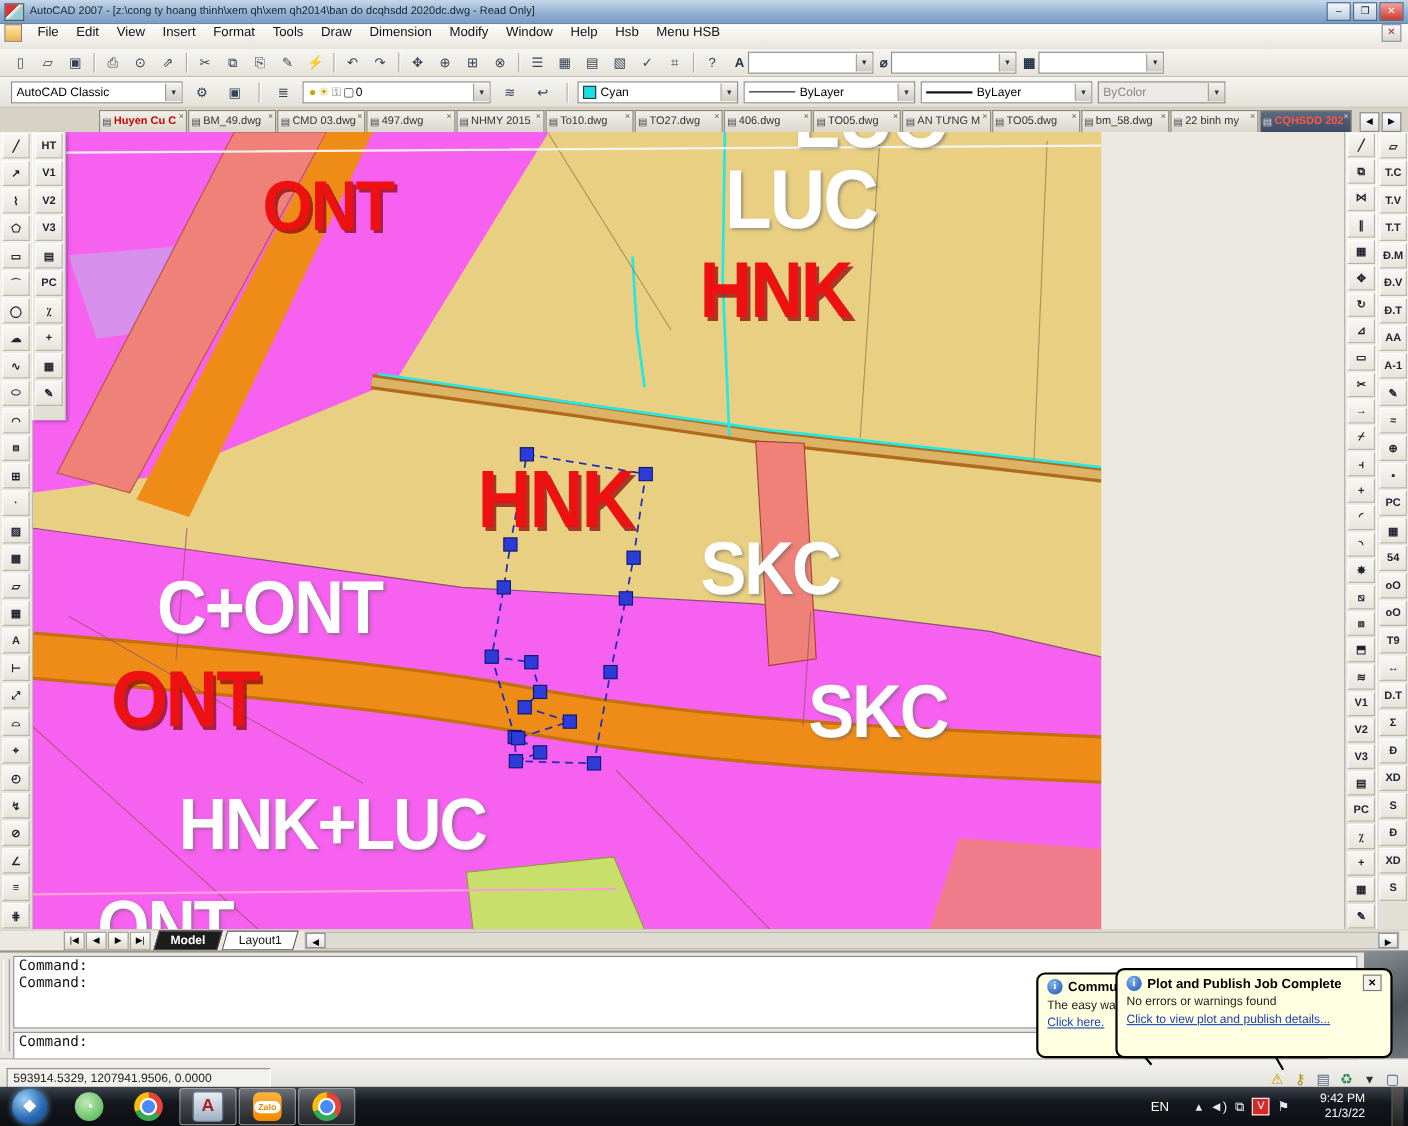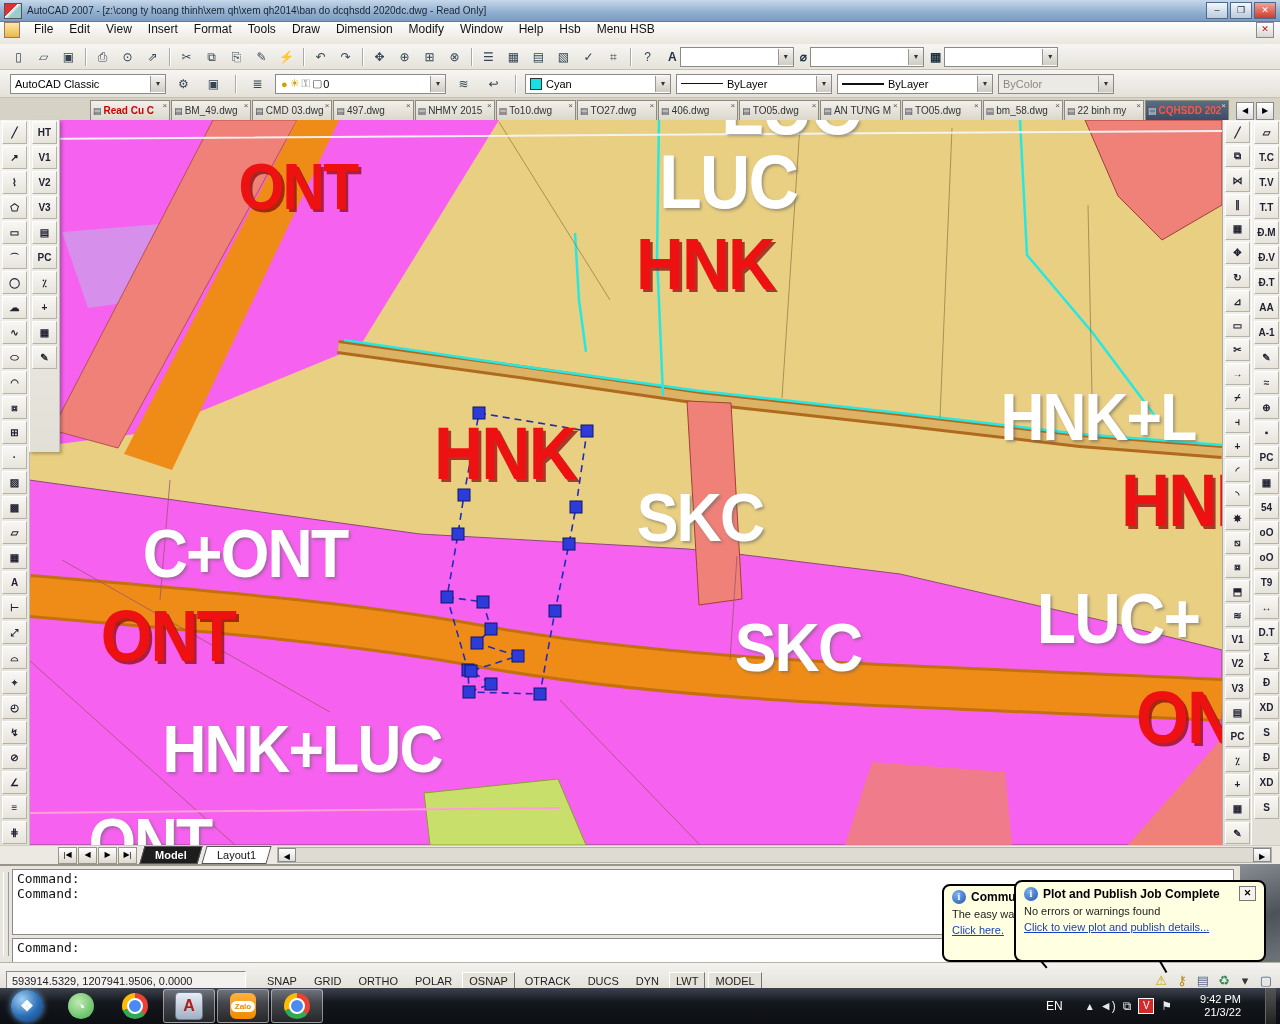--- a/index.html
+++ b/index.html
@@ -42,26 +42,26 @@
   .ftab.red .ftl{color:#c00;font-weight:bold;}
   .ftab.on{background:linear-gradient(#5d6c85,#3c4a63);}
   .ftab.on .ftl{color:#ff5540;font-weight:bold;}
   .ftab.on .fti,.ftab.on .ftx{color:#ddd;}
   .ftarrows{display:flex;gap:2px;margin:0 6px;}
   .ftarr{width:16px;height:16px;border:1px solid #888;background:linear-gradient(#fff,#ddd);font-size:8px;text-align:center;line-height:15px;}
   
   #workarea{position:absolute;left:0;top:120px;width:100%;height:725px;background:#ece9e2;}
   .scol{position:absolute;top:0;width:29px;display:flex;flex-direction:column;align-items:center;background:linear-gradient(#f4f3ef,#e2dfd6);border-right:1px solid #bbb;}
   #lcolA{left:0;height:725px;}
-  #lcolB{left:29px;height:332px;border-left:1px solid #fff;box-shadow:2px 2px 3px rgba(0,0,0,.25);}
+  #lcolB{left:29px;height:262px;border-left:1px solid #fff;box-shadow:2px 2px 3px rgba(0,0,0,.25);}
   #rcolC{left:1222px;height:725px;border-left:1px solid #aaa;}
   #rcolD{left:1251px;height:725px;border-left:1px solid #fff;}
   .sbtn{width:25px;height:23px;margin:1px 0;border:1px solid #d6d3c9;border-color:#fff #b5b2a8 #b5b2a8 #fff;background:linear-gradient(#f8f7f4,#e7e4db);font-size:10px;font-weight:bold;color:#223;padding:0;text-align:center;overflow:hidden;}
   
-  #canvas{position:absolute;left:29px;top:0;width:1193px;height:725px;overflow:hidden;background:#e9cf82;}
+  #canvas{position:absolute;left:29px;top:0;width:972px;height:725px;overflow:hidden;background:#e9cf82;}
   #mapsvg{position:absolute;left:0;top:0;}
   #labels{position:absolute;left:0;top:0;width:100%;height:100%;}
   .ml{position:absolute;transform:translate(-50%,-55%) scaleX(.92);font-weight:bold;white-space:nowrap;letter-spacing:-2px;line-height:1;}
   .ml.red{color:var(--red_label);text-shadow:3px 3px 0 rgba(140,10,10,.75);}
   .ml.white{color:var(--white_label);text-shadow:2px 2px 3px rgba(100,100,100,.55);}
   .selline{fill:none;stroke:var(--dash);stroke-width:1.6;stroke-dasharray:7 5;}
   .grip{fill:var(--grip);stroke:#0b1670;stroke-width:1;}
   
   #modelrow{position:absolute;left:0;top:845px;width:100%;height:19px;background:#ece9e2;display:flex;align-items:center;padding-left:58px;box-sizing:border-box;border-top:1px solid #cfccc2;}
   .mnav{width:17px;height:15px;border:1px solid #9a9689;background:linear-gradient(#fff,#ddd9cf);font-size:8px;text-align:center;line-height:14px;margin-right:1px;}
@@ -230,21 +230,21 @@
     <span class="dd dis" style="width:110px">
       <span class="ddval">ByColor</span>
       <span class="ddarr">▾</span>
     </span>
   </div>
 
   <div id="ftabs">
     <div id="ftabs-inner">
         <div class="ftab red">
           <span class="fti">▤</span>
-          <span class="ftl">Read Cu C</span>
+          <span class="ftl">Huyen Cu C</span>
           <span class="ftx">×</span>
         </div>
         <div class="ftab">
           <span class="fti">▤</span>
           <span class="ftl">BM_49.dwg</span>
           <span class="ftx">×</span>
         </div>
         <div class="ftab">
           <span class="fti">▤</span>
           <span class="ftl">CMD 03.dwg</span>
@@ -536,32 +536,20 @@
       <span class="bx">✕</span>
     </div>
     <div class="bbody">No errors or warnings found</div>
     <div class="blink">Click to view plot and publish details...</div>
   </div>
   <div class="tailline" style="left:1160px;top:952px;height:22px;transform:rotate(-30deg)"></div>
   <div class="tailline" style="left:1040px;top:952px;height:18px;transform:rotate(-40deg)"></div>
 
   <div id="statusbar">
     <div id="coords">593914.5329, 1207941.9506, 0.0000</div>
-    <div id="toggles">
-        <button class="stg">SNAP</button>
-        <button class="stg">GRID</button>
-        <button class="stg">ORTHO</button>
-        <button class="stg">POLAR</button>
-        <button class="stg on">OSNAP</button>
-        <button class="stg">OTRACK</button>
-        <button class="stg">DUCS</button>
-        <button class="stg">DYN</button>
-        <button class="stg on">LWT</button>
-        <button class="stg on">MODEL</button>
-      </div>
     <div id="stray">
         <span class="stricon" style="color: rgb(200, 160, 2);">⚠</span>
         <span class="stricon" style="color: rgb(181, 138, 0);">⚷</span>
         <span class="stricon" style="color: rgb(90, 107, 140);">▤</span>
         <span class="stricon" style="color: rgb(46, 139, 87);">♻</span>
         <span class="stricon" style="color: rgb(51, 51, 51);">▾</span>
         <span class="stricon" style="color: rgb(68, 96, 138);">▢</span>
       </div>
   </div>
 

